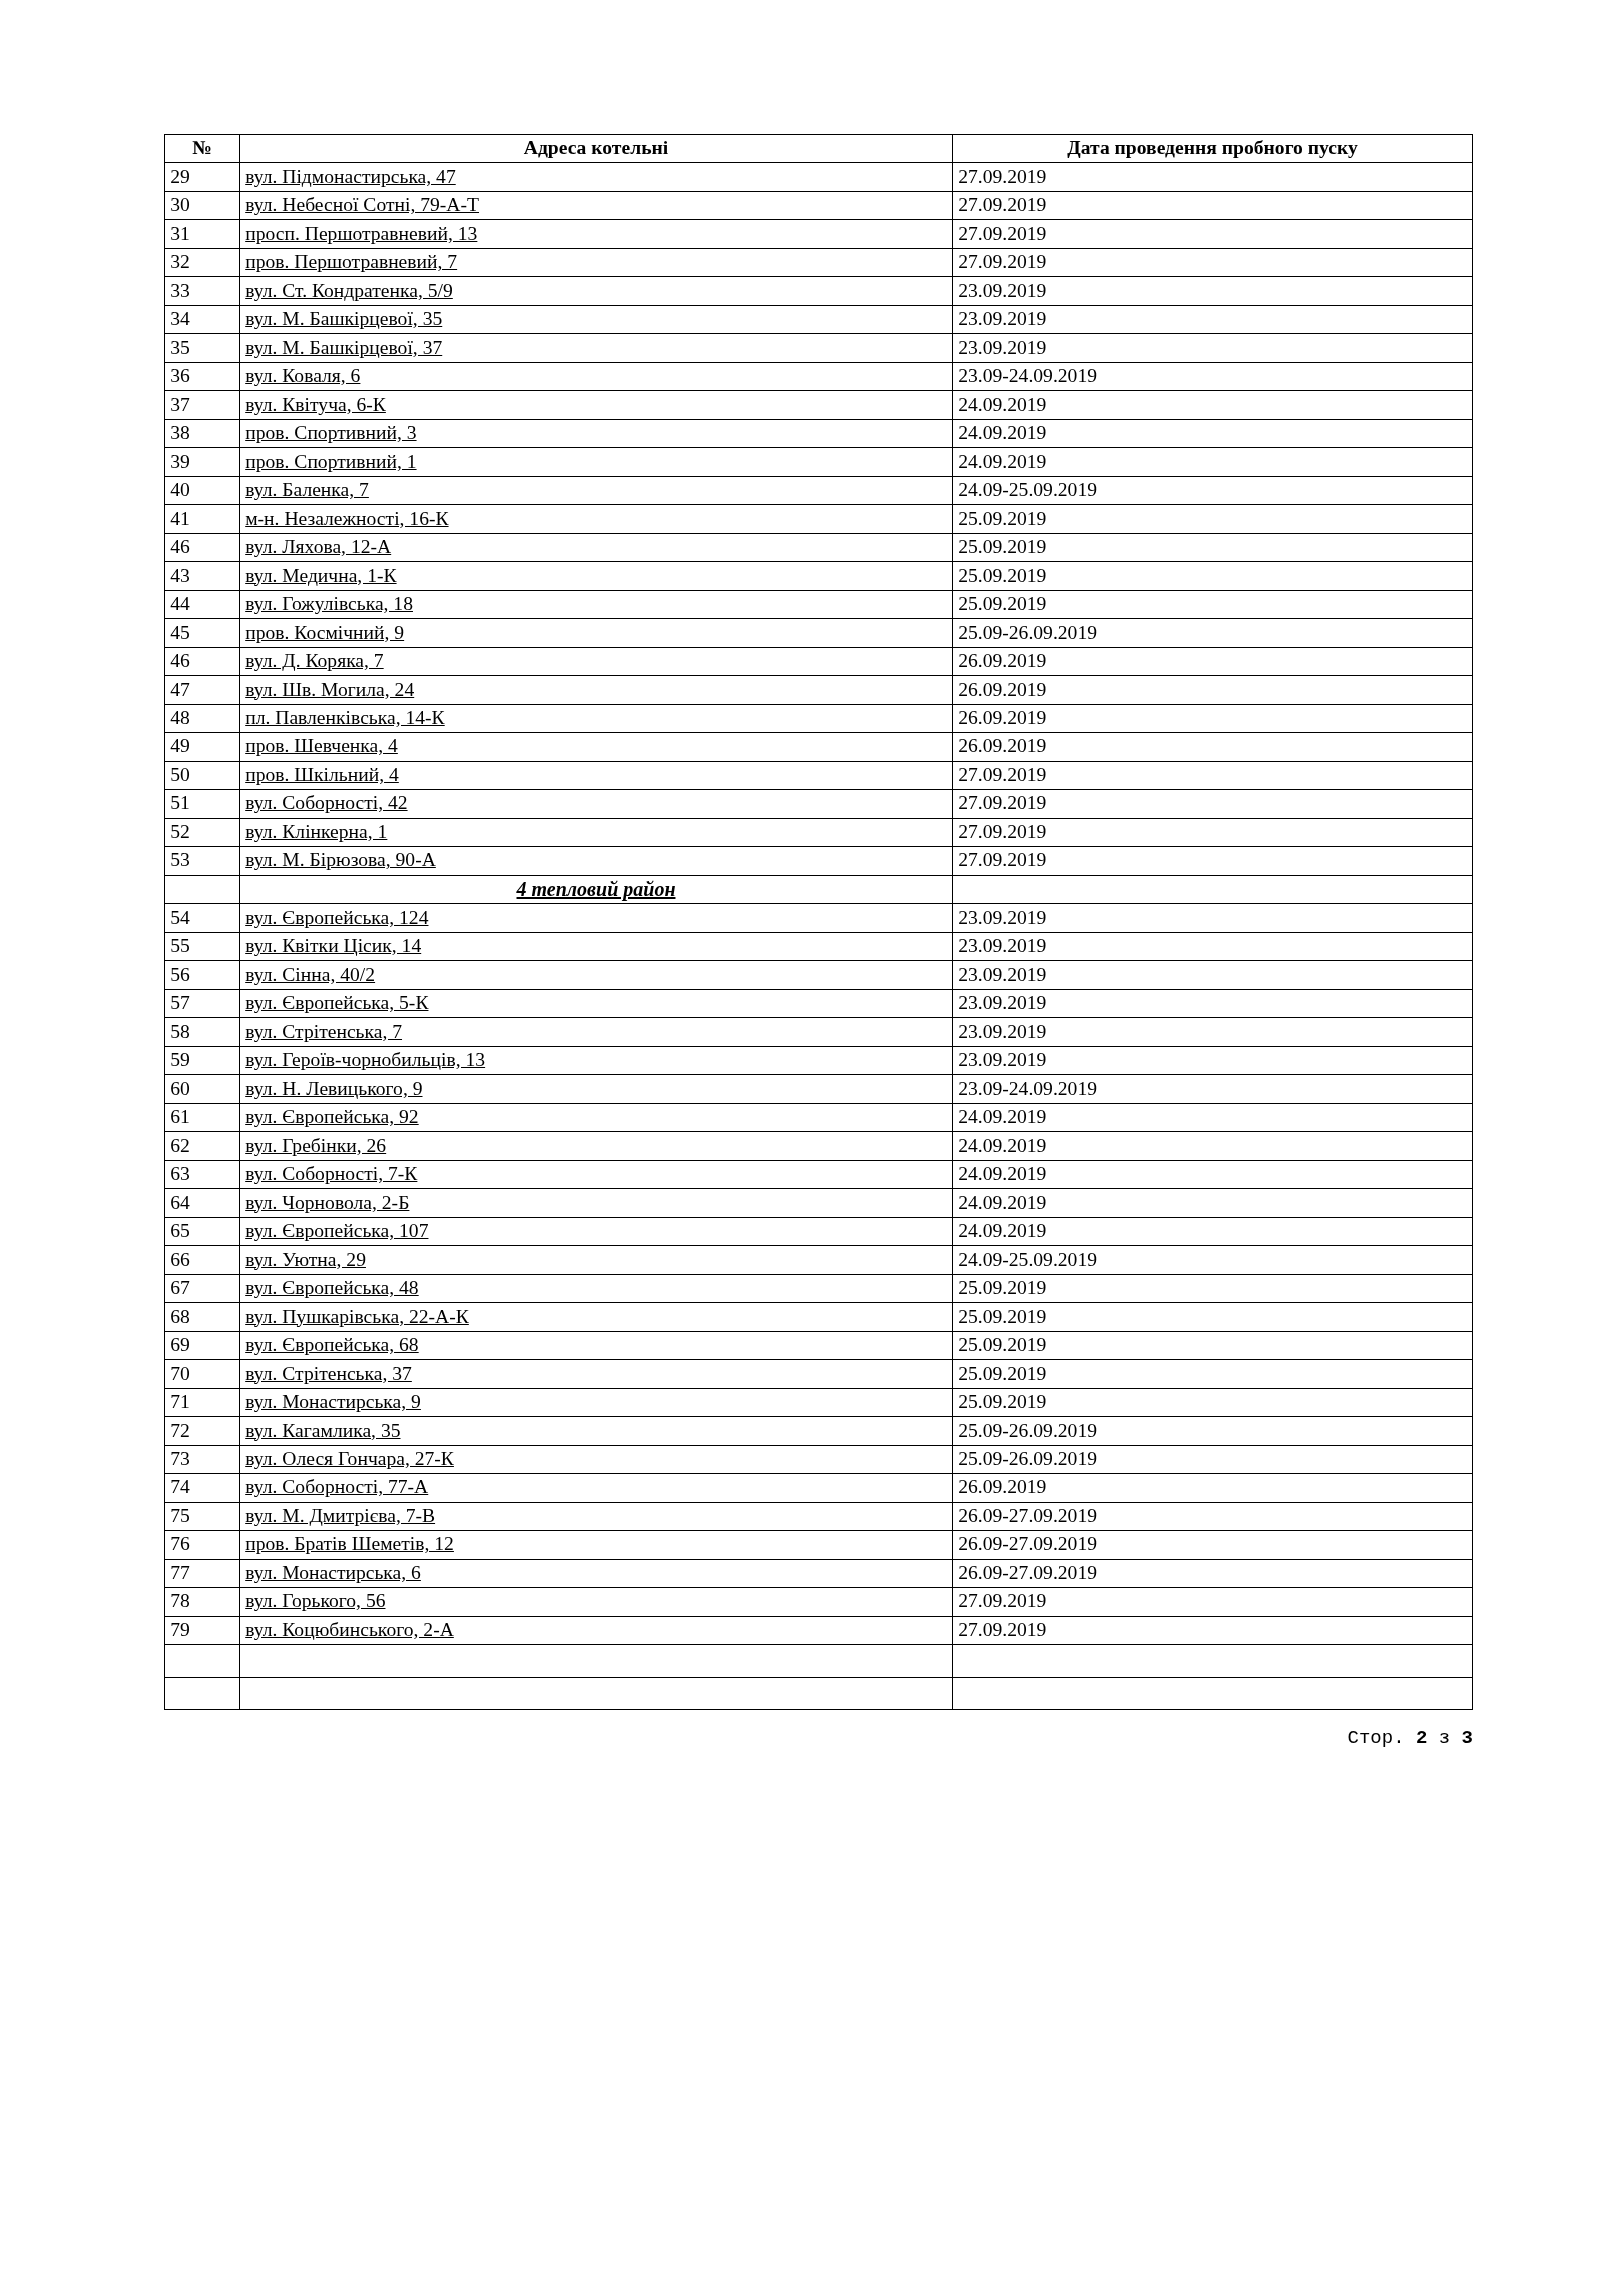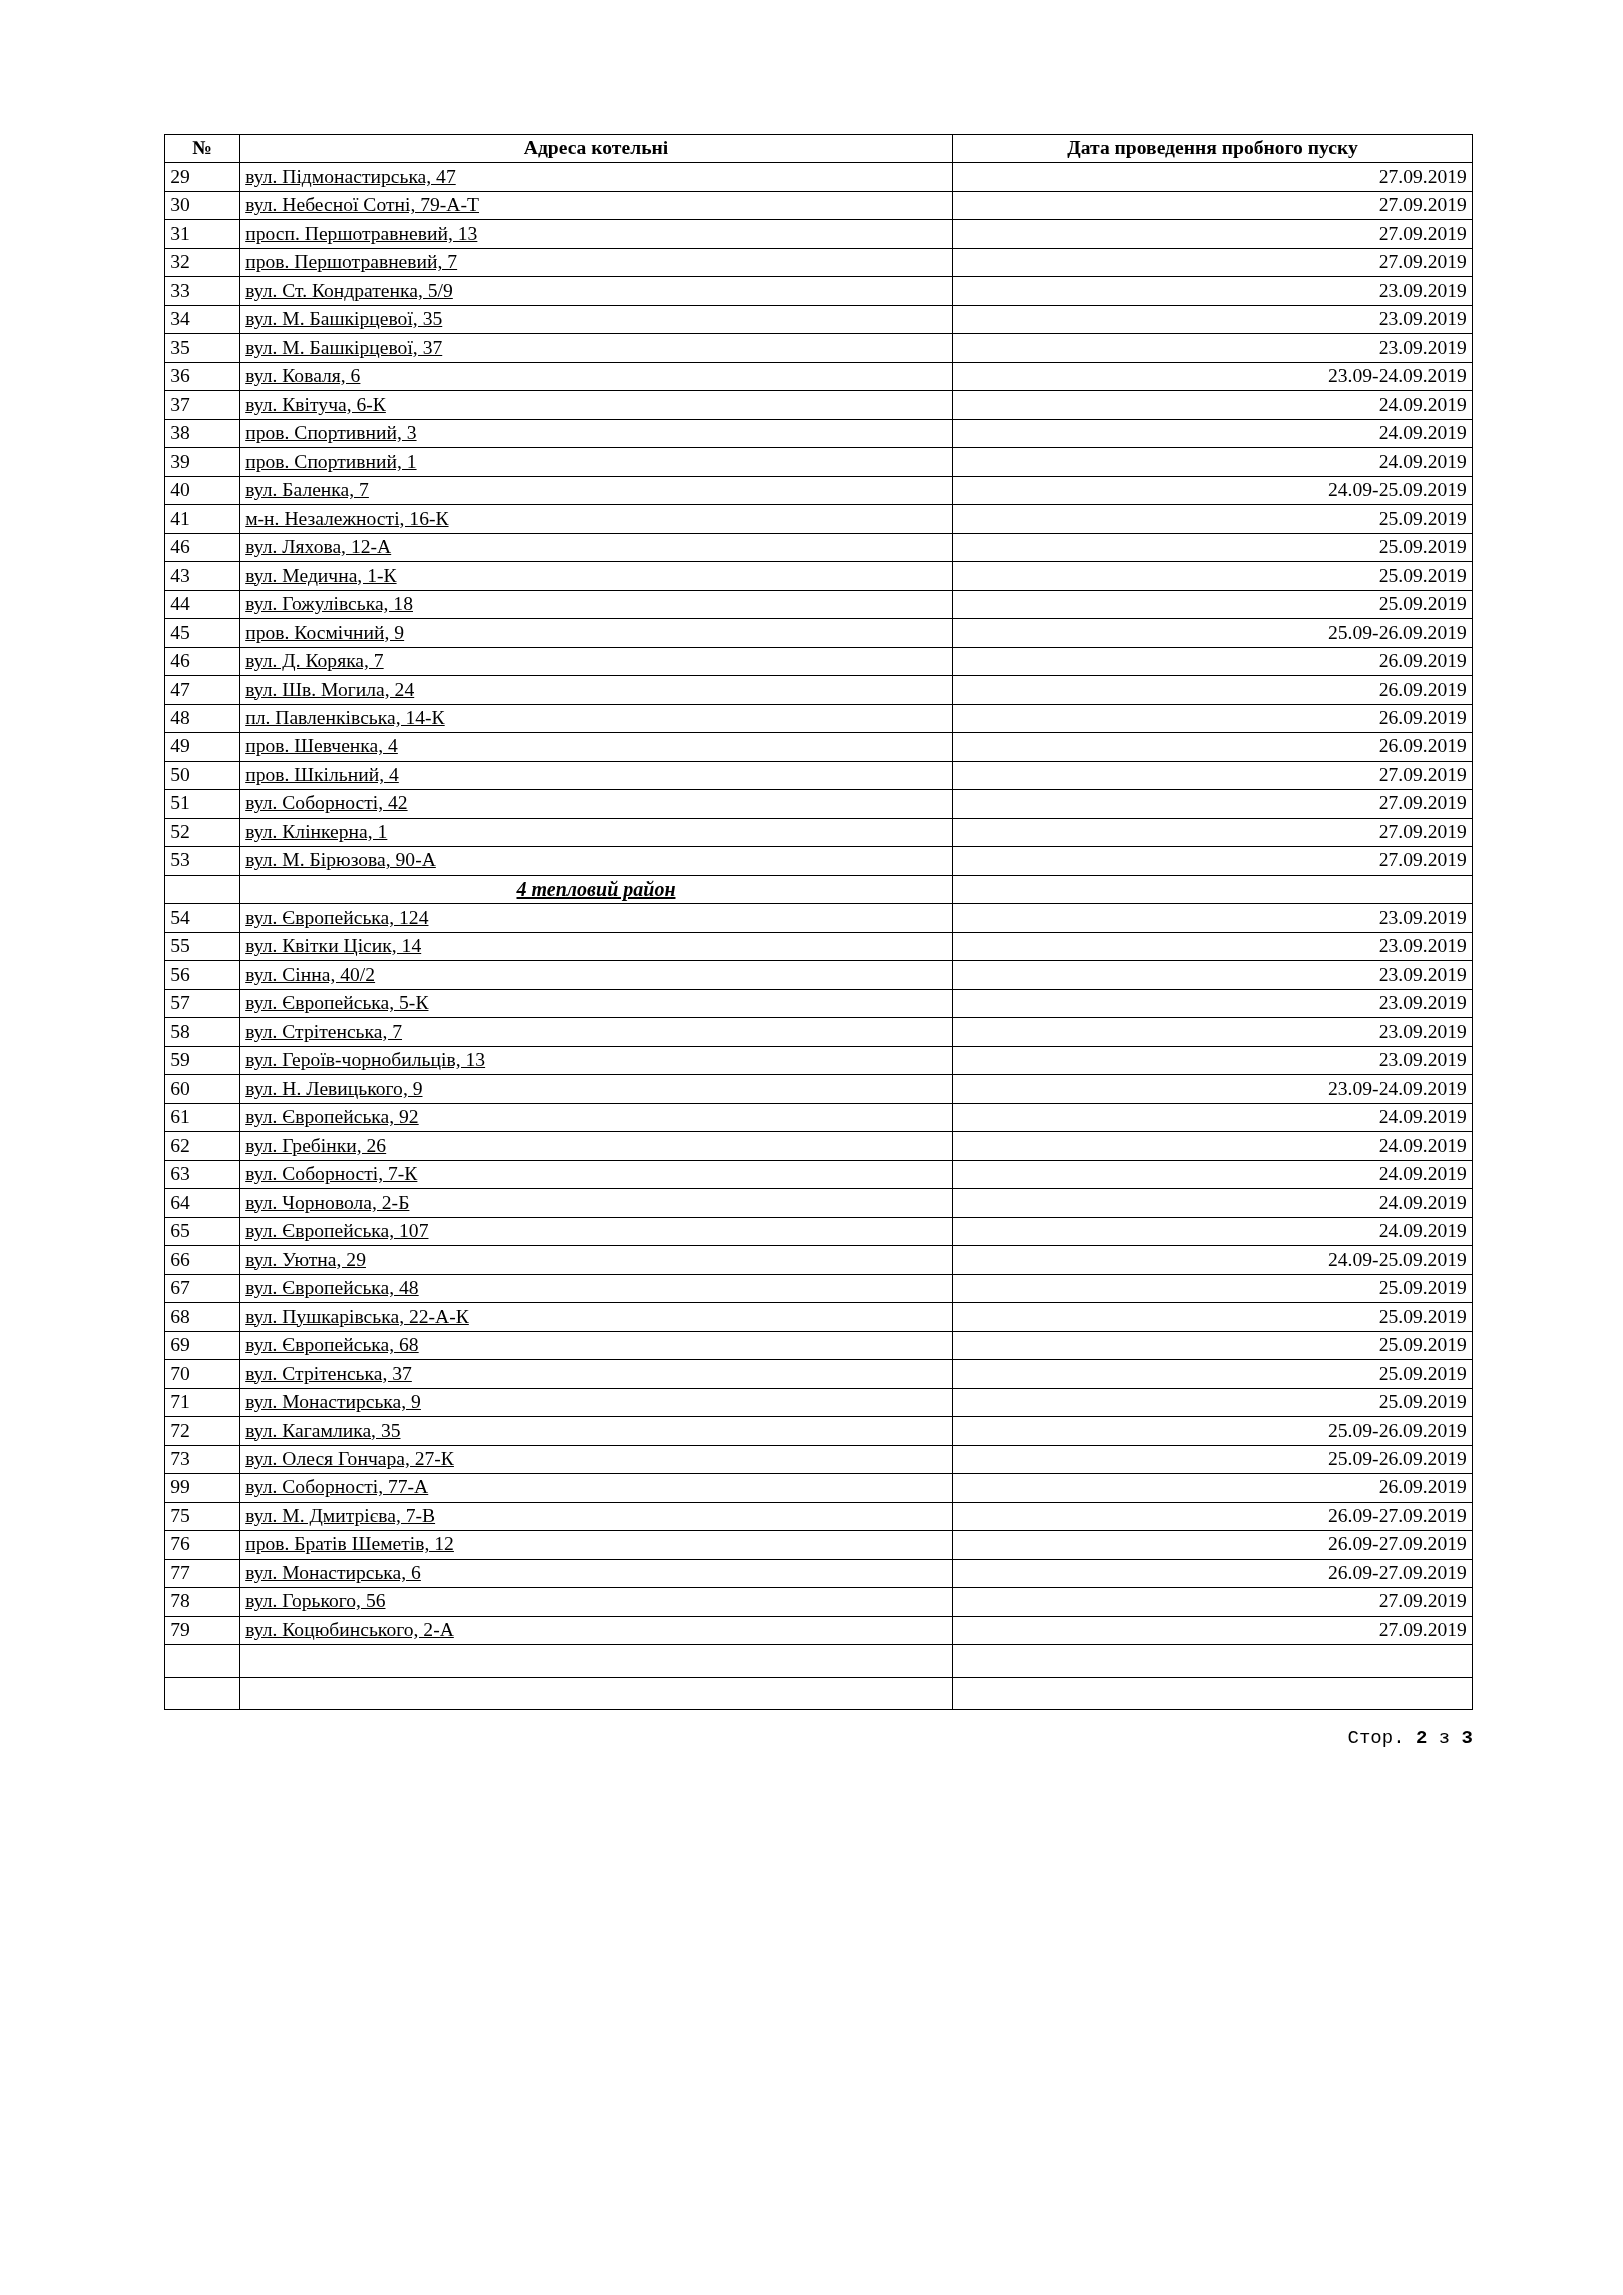--- a/index.html
+++ b/index.html
@@ -48,21 +48,21 @@
     text-align: left;
     font-size: 19.6px;
   }
   td.addr {
     text-align: left;
     padding-left: 11.8px;
     font-size: 19.6px;
     text-decoration: underline;
   }
   td.date {
-    text-align: right;
+    text-align: left;
     font-size: 19.6px;
   }
   tr.section td.addr {
     text-align: center;
     font-weight: bold;
     font-style: italic;
     text-decoration: underline;
     font-size: 20px;
   }
   tr.empty td {
@@ -321,21 +321,21 @@
           <td class="num">72</td>
           <td class="addr">вул. Кагамлика, 35</td>
           <td class="date">25.09-26.09.2019</td>
         </tr>
         <tr>
           <td class="num">73</td>
           <td class="addr">вул. Олеся Гончара, 27-К</td>
           <td class="date">25.09-26.09.2019</td>
         </tr>
         <tr>
-          <td class="num">99</td>
+          <td class="num">74</td>
           <td class="addr">вул. Соборності, 77-А</td>
           <td class="date">26.09.2019</td>
         </tr>
         <tr>
           <td class="num">75</td>
           <td class="addr">вул. М. Дмитрієва, 7-В</td>
           <td class="date">26.09-27.09.2019</td>
         </tr>
         <tr>
           <td class="num">76</td>

